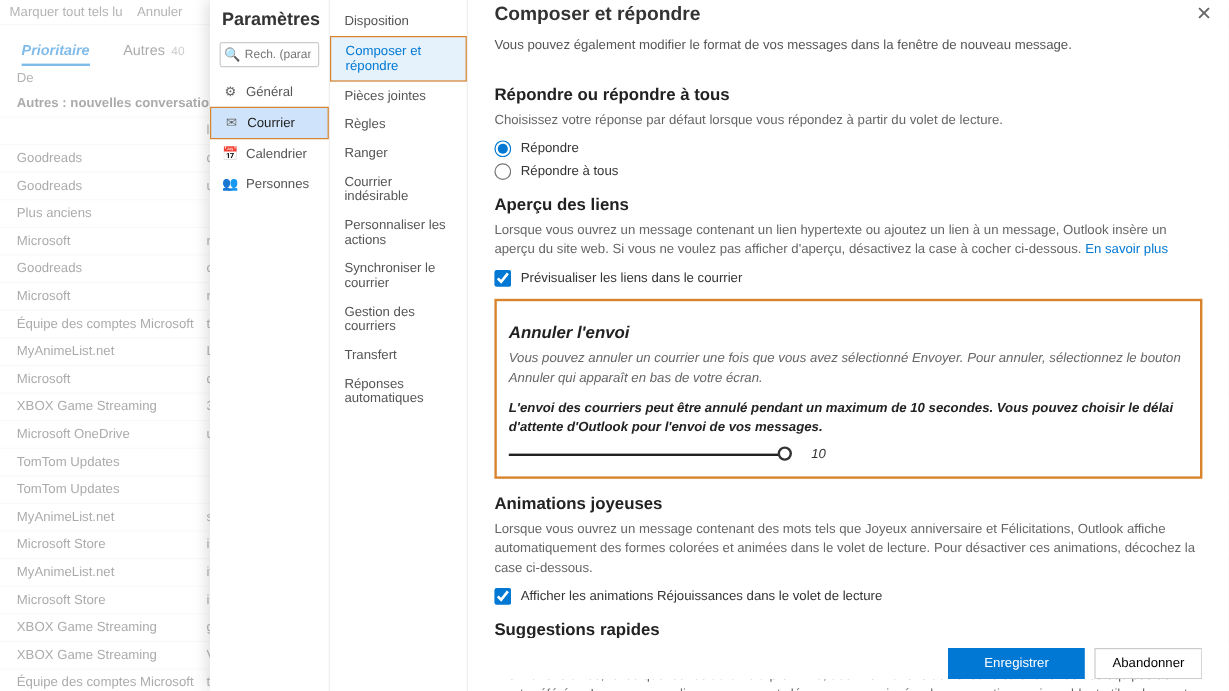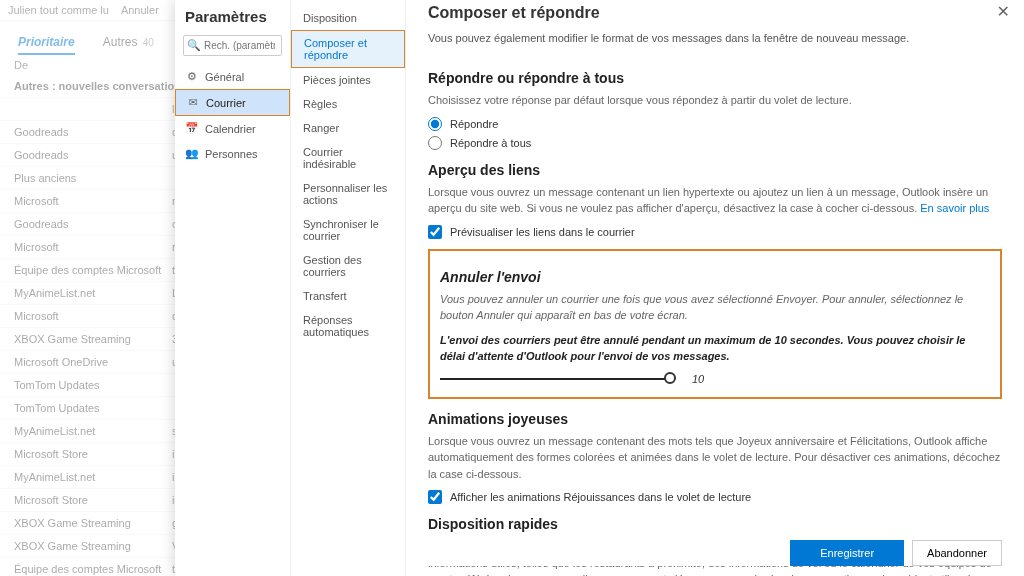--- a/index.html
+++ b/index.html
@@ -16,21 +16,21 @@
   .bg-sortbar .recu { display: flex; align-items: center; gap: 4px; }
   .bg-row { display: flex; justify-content: space-between; padding: 5px 14px; font-size: 11px; border-bottom: 1px solid #f3f3f3; }
   .bg-row .sender { color: #555; }
   .bg-row .subject { color: #666; flex: 1; padding: 0 8px; white-space: nowrap; overflow: hidden; text-overflow: ellipsis; }
   .bg-row .date { color: #888; font-size: 10px; min-width: 54px; text-align: right; }
   
   .overlay { position: absolute; inset: 0; background: rgba(255,255,255,0.5); z-index: 5; }
   
   .settings-panel { position: absolute; top: 0; left: 175px; right: 0; bottom: 0; background: #fff; z-index: 10; display: flex; box-shadow: -2px 0 12px rgba(0,0,0,0.15); }
   
-  .col1 { width: 116px; padding: 8px 0; border-right: 1px solid #eee; }
+  .col1 { width: 100px; padding: 8px 0; border-right: 1px solid #eee; }
   .col1 h2 { font-size: 15px; font-weight: 600; padding: 0 10px 10px; color: #333; }
   .search-wrap { padding: 0 8px 8px; }
   .search { width: 100%; padding: 4px 6px 4px 20px; font-size: 10px; border: 1px solid #ccc; border-radius: 2px; }
   .search-wrap { position: relative; }
   .search-icon { position: absolute; left: 12px; top: 4px; font-size: 11px; color: #666; pointer-events: none; }
   .cat-item { display: flex; align-items: center; gap: 6px; padding: 6px 10px; font-size: 11px; color: #555; cursor: pointer; }
   .cat-item.active { background: #cfe4fa; color: #222; border: 1px solid #d9832c; }
   .cat-item .icon { width: 14px; text-align: center; color: #666; }
   .cat-link { padding: 6px 24px; font-size: 10px; color: #0078d4; cursor: pointer; line-height: 1.3; }
   
@@ -59,21 +59,21 @@
   .btn-primary { background: #0078d4; color: #fff; border: none; padding: 6px 30px; font-size: 11px; cursor: pointer; }
   .btn-secondary { background: #fff; border: 1px solid #ccc; padding: 6px 14px; font-size: 11px; cursor: pointer; }
   
   .chev { font-size: 9px; }
 </style>
 </head>
 <body>
 
 <div class="bg-layer">
   <div class="bg-toolbar">
-    <span>Julien tout comme lu</span>
+    <span>Marquer tout tels lu</span>
     <span>Annuler</span>
   </div>
   <div class="bg-tabs">
     <div class="bg-tab active"><span>Prioritaire</span></div>
     <div class="bg-tab"><span>Autres</span> <span class="badge">40</span></div>
   </div>
   <div class="bg-sortbar">
     <span>De</span>
     <span class="recu">
         <span>Reçu</span> 
@@ -277,21 +277,21 @@
     <div class="section">
       <h3>Animations joyeuses</h3>
       <p>Lorsque vous ouvrez un message contenant des mots tels que Joyeux anniversaire et Félicitations, Outlook affiche automatiquement des formes colorées et animées dans le volet de lecture. Pour désactiver ces animations, décochez la case ci-dessous.</p>
       <label class="checkbox">
           <input type="checkbox" checked="" style="">
           <span>Afficher les animations Réjouissances dans le volet de lecture</span>
         </label>
     </div>
 
     <div class="section">
-      <h3>Disposition rapides</h3>
+      <h3>Suggestions rapides</h3>
       <p>Lorsque vous tapez un courrier, Outlook peut mettre en évidence des mots clés dans le texte et proposer des informations utiles, telles que les restaurants à proximité, des informations de vol ou le calendrier de vos équipes de sport préférées. Lorsque vous cliquez sur un mot clé, vous pouvez insérer les suggestions qui semblent utiles dans votre courrier.</p>
 
     </div>
 
     <div class="footer-btns">
       <button class="btn-primary">Enregistrer</button>
       <button class="btn-secondary">Abandonner</button>
     </div>
   </div>
 </div>

